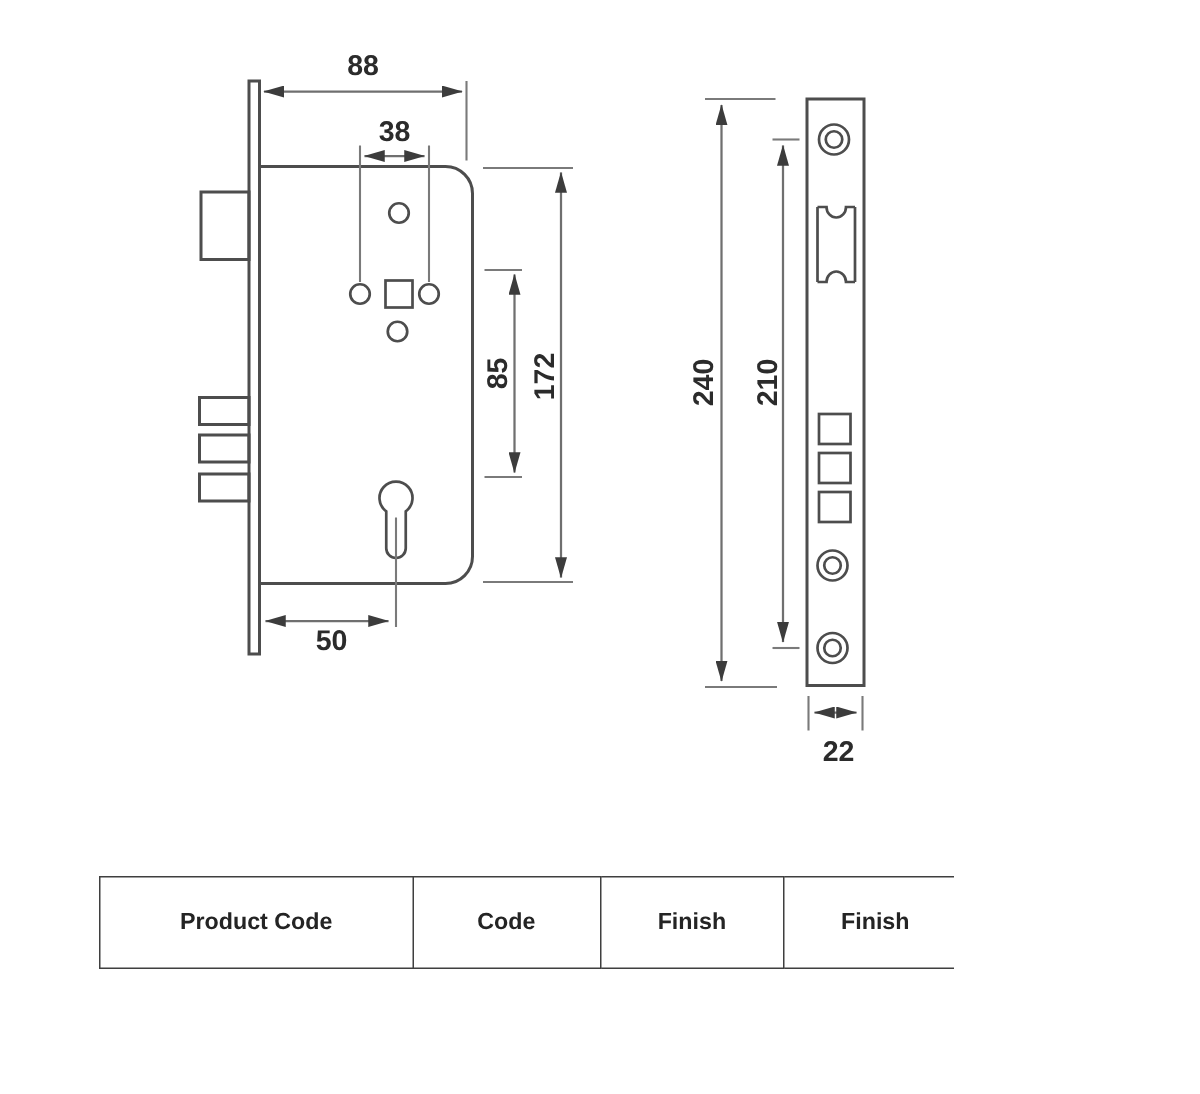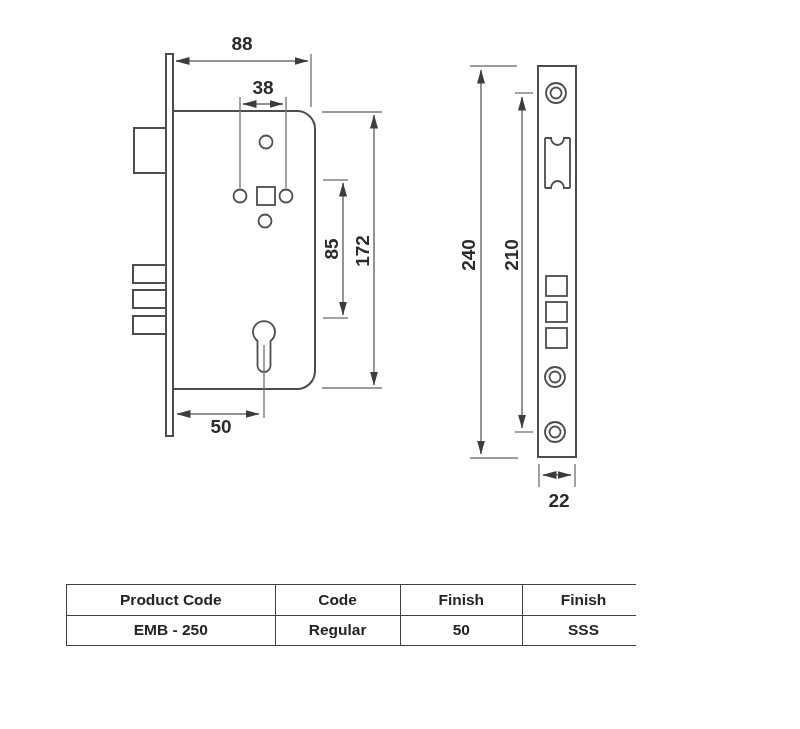--- a/index.html
+++ b/index.html
@@ -141,22 +141,16 @@
         <col class="c3">
         <col class="c4">
       </colgroup>
     <tbody>
       <tr>
         <td>Product Code</td>
         <td>Code</td>
         <td>Finish</td>
         <td>Finish</td>
       </tr>
-      <tr>
-        <td>EMB - 250</td>
-        <td>Regular</td>
-        <td>50</td>
-        <td>SSS</td>
-      </tr>
     </tbody>
   </table>
 
 </div>
 
 </body></html>

